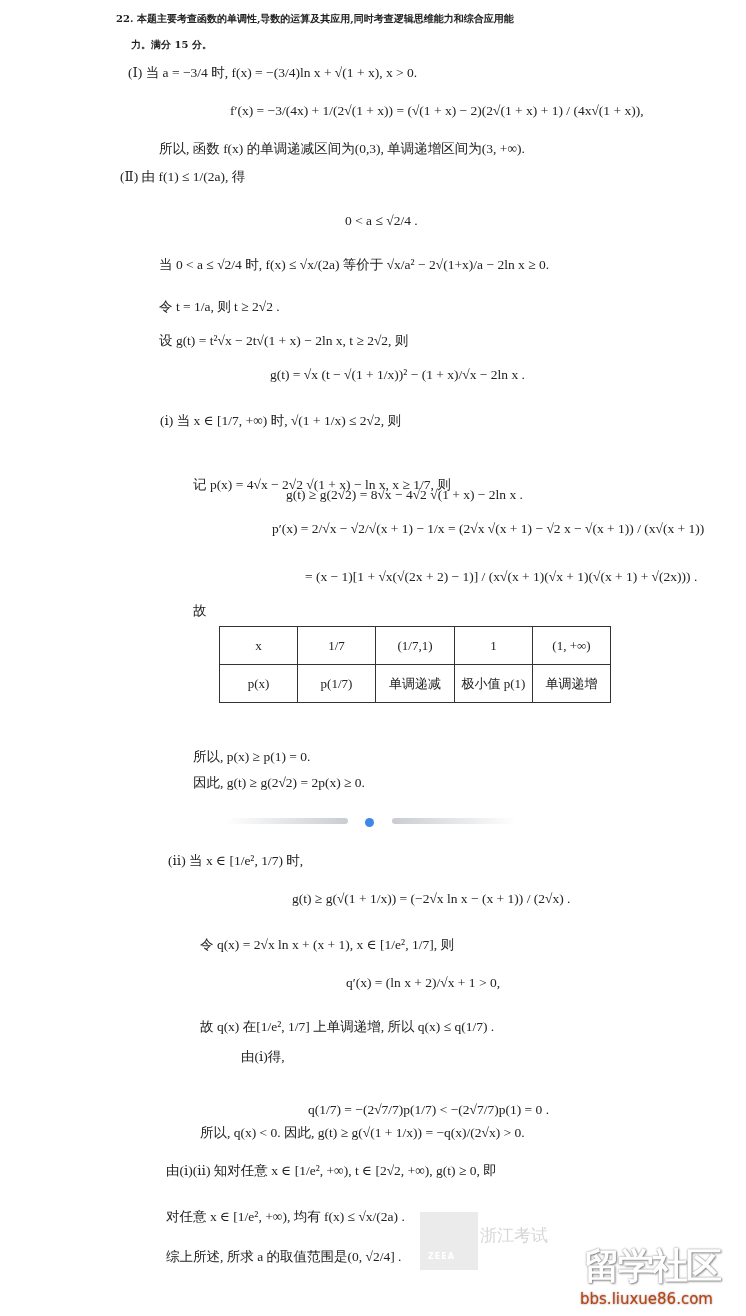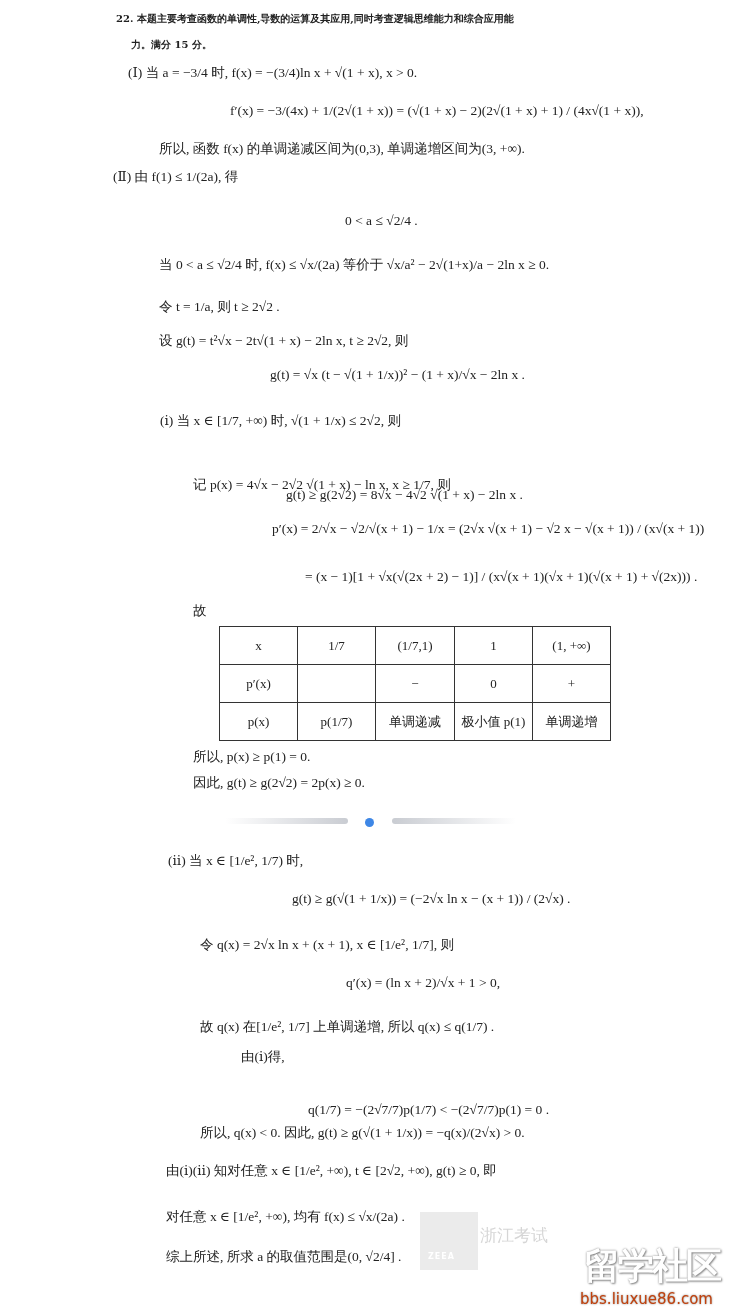--- a/index.html
+++ b/index.html
@@ -32,21 +32,21 @@
 </div>
 <div class="ln b" style="left:131px;top:36px;">力。满分 15 分。</div>
 
 <div class="ln" style="left:128px;top:64px;">
   <span>(Ⅰ)</span>
   <span>当 a = −3/4 时, f(x) = −(3/4)ln x + √(1 + x), x &gt; 0.</span>
 </div>
 <div class="ln" style="left:230px;top:102px;">f′(x) = −3/(4x) + 1/(2√(1 + x)) = (√(1 + x) − 2)(2√(1 + x) + 1) / (4x√(1 + x)),</div>
 <div class="ln" style="left:159px;top:140px;">所以, 函数 f(x) 的单调递减区间为(0,3), 单调递增区间为(3, +∞).</div>
 
-<div class="ln" style="left:113px;top:168px;">
+<div class="ln" style="left:120px;top:168px;">
   <span>(Ⅱ)</span>
   <span>由 f(1) ≤ 1/(2a), 得</span>
 </div>
 <div class="ln" style="left:345px;top:212px;">0 &lt; a ≤ √2/4 .</div>
 <div class="ln" style="left:159px;top:256px;">当 0 &lt; a ≤ √2/4 时, f(x) ≤ √x/(2a) 等价于 √x/a² − 2√(1+x)/a − 2ln x ≥ 0.</div>
 <div class="ln" style="left:159px;top:298px;">令 t = 1/a, 则 t ≥ 2√2 .</div>
 <div class="ln" style="left:159px;top:332px;">设 g(t) = t²√x − 2t√(1 + x) − 2ln x, t ≥ 2√2, 则</div>
 <div class="ln" style="left:270px;top:366px;">g(t) = √x (t − √(1 + 1/x))² − (1 + x)/√x − 2ln x .</div>
 
 <div class="ln" style="left:160px;top:412px;">
@@ -60,27 +60,20 @@
 <div class="ln" style="left:193px;top:602px;">故</div>
 
 <table class="tb">
   <tbody>
       <tr>
     <td style="width:77px">x</td>
     <td style="width:77px">1/7</td>
     <td style="width:78px">(1/7,1)</td>
     <td style="width:77px">1</td>
     <td style="width:77px">(1, +∞)</td>
-  </tr>
-  <tr>
-    <td>p′(x)</td>
-    <td></td>
-    <td>−</td>
-    <td>0</td>
-    <td>+</td>
   </tr>
   <tr>
     <td>p(x)</td>
     <td>p(1/7)</td>
     <td>单调递减</td>
     <td>极小值 p(1)</td>
     <td>单调递增</td>
   </tr>
 </tbody>
   </table>

